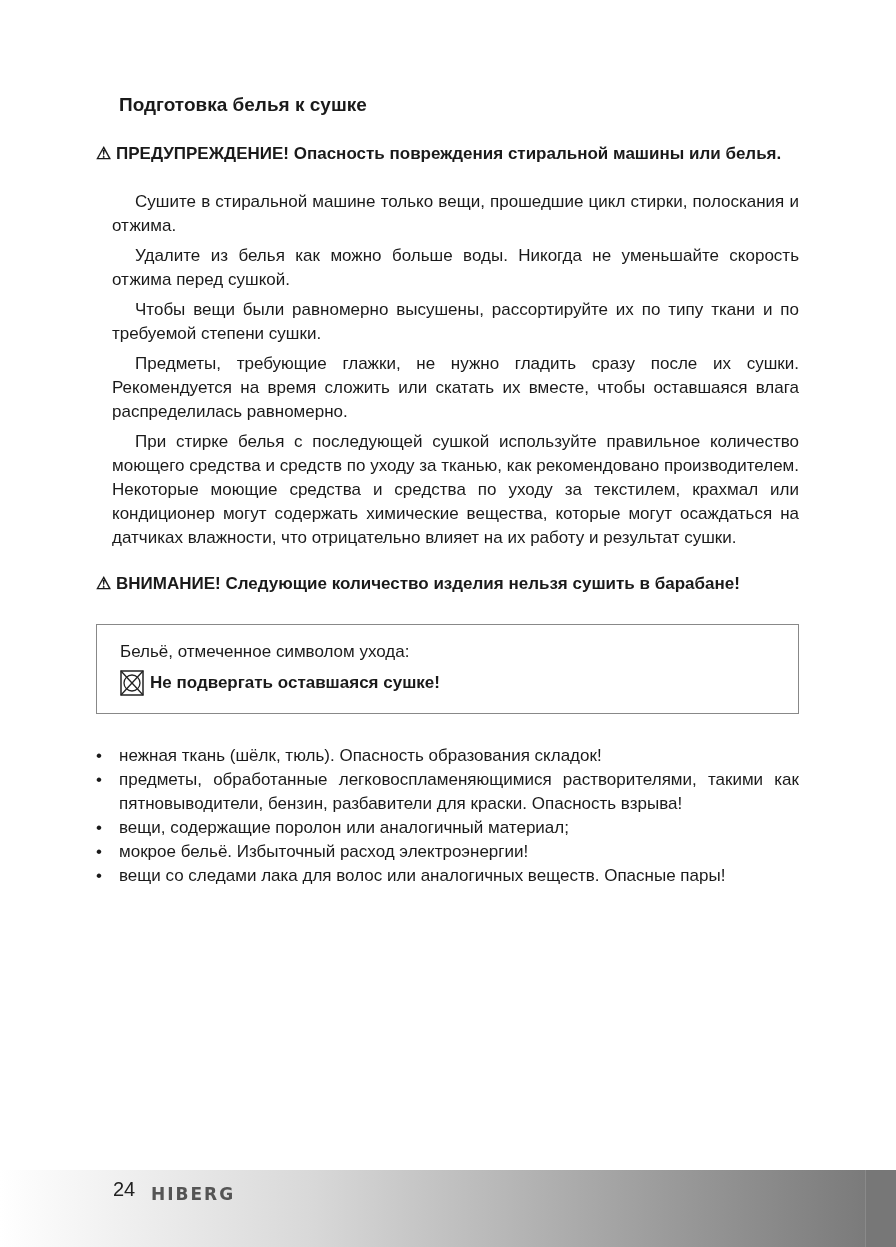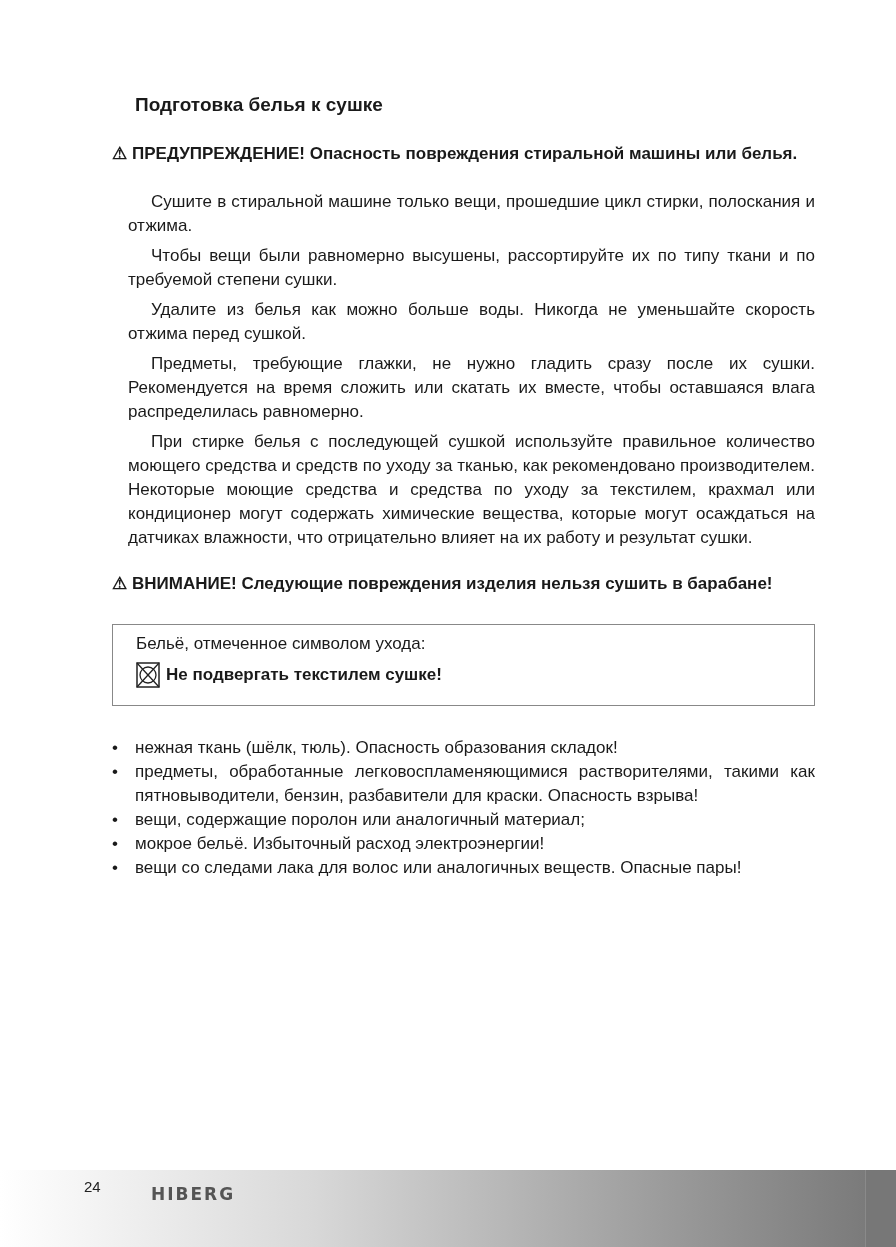--- a/index.html
+++ b/index.html
@@ -1,70 +1,70 @@
 <!DOCTYPE html>
 <html><head>
 <meta charset="utf-8">
 <style>
   html, body { margin:0; padding:0; }
   body { width:896px; height:1247px; background:#ffffff; position:relative; overflow:hidden;
     font-family:"Liberation Sans", sans-serif; color:#1a1a1a; }
-  .content { position:absolute; left:112px; top:90px; width:703px; }
+  .content { position:absolute; left:96px; top:90px; width:703px; }
   .title { font-weight:bold; font-size:19px; margin:0 0 0 23px; line-height:30px; }
   .warn { font-weight:bold; font-size:17px; line-height:24px; text-align:justify; margin-top:22px; }
   .p { font-size:17px; line-height:24px; text-align:justify; text-indent:23px; margin:0 0 6px 16px; }
   .paras { margin-top:24px; }
-  .box { border:1px solid #888; margin-top:28px; padding:4px 23px 14px 23px; }
+  .box { border:1px solid #888; margin-top:28px; padding:12px 23px 14px 23px; }
   .box .l1 { font-size:17px; line-height:30px; }
   .box .l2 { font-size:17px; line-height:32px; font-weight:bold; display:flex; align-items:center; gap:6px; }
   ul { list-style:none; margin:30px 0 0 0; padding:0; }
   li { font-size:17px; line-height:24px; text-align:justify; padding-left:23px; position:relative; }
   li::before { content:"•"; position:absolute; left:0; }
   .footer { position:absolute; left:0; top:1170px; width:896px; height:77px;
     background:linear-gradient(to right,#ffffff 0%,#d8d8d8 35%,#9a9a9a 75%,#7a7a7a 97%,#6a6a6a 100%); }
   .footer .strip { position:absolute; right:0; top:0; width:30px; height:77px; background:#777; border-left:1px solid #8a8a8a; }
-  .pg { position:absolute; left:84px; top:8px; font-size:15px; color:#222; }
+  .pg { position:absolute; left:113px; top:8px; font-size:20px; color:#222; }
   .brand { position:absolute; left:151px; top:14px; font-size:17px; font-weight:bold; letter-spacing:2px; color:#555; font-family:"DejaVu Sans", sans-serif; }
 </style>
 </head>
 <body>
 
 <div class="content">
   <div class="title">Подготовка белья к сушке</div>
 
   <div class="warn">
     <span>⚠</span>
     <span>ПРЕДУПРЕЖДЕНИЕ!</span>
     <span>Опасность повреждения стиральной машины или белья.</span>
   </div>
 
   <div class="paras">
     <p class="p">Сушите в стиральной машине только вещи, прошедшие цикл стирки, полоскания и отжима.</p>
+    <p class="p">Удалите из белья как можно больше воды. Никогда не уменьшайте скорость отжима перед сушкой.</p>
     <p class="p">Чтобы вещи были равномерно высушены, рассортируйте их по типу ткани и по требуемой степени сушки.</p>
-    <p class="p">Удалите из белья как можно больше воды. Никогда не уменьшайте скорость отжима перед сушкой.</p>
     <p class="p">Предметы, требующие глажки, не нужно гладить сразу после их сушки. Рекомендуется на время сложить или скатать их вместе, чтобы оставшаяся влага распределилась равномерно.</p>
     <p class="p">При стирке белья с последующей сушкой используйте правильное количество моющего средства и средств по уходу за тканью, как рекомендовано производителем. Некоторые моющие средства и средства по уходу за текстилем, крахмал или кондиционер могут содержать химические вещества, которые могут осаждаться на датчиках влажности, что отрицательно влияет на их работу и результат сушки.</p>
   </div>
 
   <div class="warn">
     <span>⚠</span>
     <span>ВНИМАНИЕ!</span>
-    <span>Следующие повреждения изделия нельзя сушить в барабане!</span>
+    <span>Следующие количество изделия нельзя сушить в барабане!</span>
   </div>
 
   <div class="box">
     <div class="l1">Бельё, отмеченное символом ухода:</div>
     <div class="l2">
       <svg width="24" height="26" viewBox="0 0 24 26">
         <rect x="1" y="1" width="22" height="24" fill="none" stroke="#222" stroke-width="1.5"></rect>
         <circle cx="12" cy="13" r="8" fill="none" stroke="#222" stroke-width="1.3"></circle>
         <line x1="1" y1="1" x2="23" y2="25" stroke="#222" stroke-width="1.3"></line>
         <line x1="23" y1="1" x2="1" y2="25" stroke="#222" stroke-width="1.3"></line>
       </svg>
-      <span>Не подвергать текстилем сушке!</span>
+      <span>Не подвергать оставшаяся сушке!</span>
     </div>
   </div>
 
   <ul>
     <li>нежная ткань (шёлк, тюль). Опасность образования складок!</li>
     <li>предметы, обработанные легковоспламеняющимися растворителями, такими как пятновыводители, бензин, разбавители для краски. Опасность взрыва!</li>
     <li>вещи, содержащие поролон или аналогичный материал;</li>
     <li>мокрое бельё. Избыточный расход электроэнергии!</li>
     <li>вещи со следами лака для волос или аналогичных веществ. Опасные пары!</li>
   </ul>

